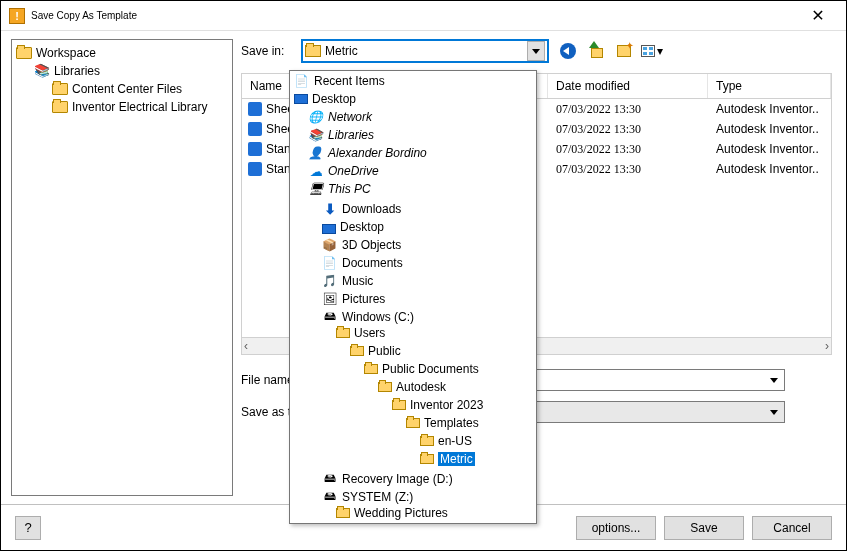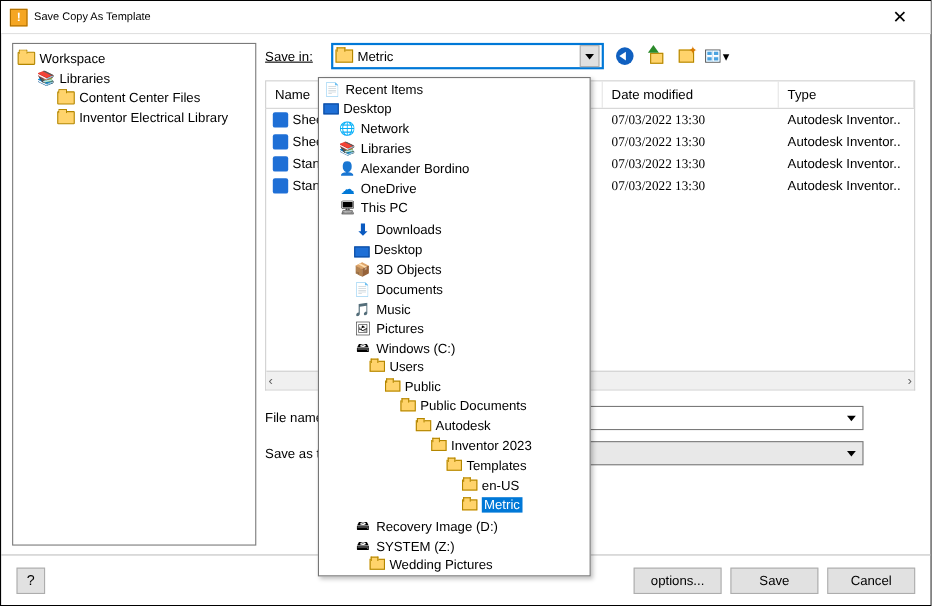--- a/index.html
+++ b/index.html
@@ -13,21 +13,21 @@
   .sidebar { width: 222px; margin: 8px 6px 8px 10px; border: 1px solid #7a7a7a; background: #fff; padding: 4px 2px; }
   .tree-item { display: flex; align-items: center; height: 18px; padding: 0 2px; cursor: pointer; }
   .tree-item.indent1 { padding-left: 20px; }
   .tree-item.indent2 { padding-left: 38px; }
   .folder-icon { width: 16px; height: 12px; background: #ffd36b; border: 1px solid #b38600; border-radius: 1px; margin-right: 4px; position: relative; }
   .folder-icon::before { content: ""; position: absolute; top: -3px; left: 0; width: 6px; height: 3px; background: #ffd36b; border: 1px solid #b38600; border-bottom: none; border-radius: 1px 1px 0 0; }
   .lib-icon { width: 16px; height: 14px; margin-right: 4px; position: relative; }
   .lib-icon::before { content: "📚"; font-size: 13px; line-height: 14px; }
   .main { flex: 1; padding: 8px 14px 8px 2px; position: relative; }
   .row { display: flex; align-items: center; margin-bottom: 10px; }
-  .row-label { width: 60px; text-align: left; padding-right: 4px; text-decoration: underline; }
+  .row-label { width: 60px; text-align: left; padding-right: 4px; }
   .savein-combo { flex: 0 0 248px; height: 24px; border: 2px solid #0078d7; background: #fff; display: flex; align-items: center; padding: 0 2px; position: relative; }
   .savein-combo .fld { width: 16px; height: 12px; background: #ffd36b; border: 1px solid #b38600; margin-right: 4px; position: relative; }
   .savein-combo .fld::before { content:""; position:absolute; top:-3px; left:0; width:6px; height:3px; background:#ffd36b; border:1px solid #b38600; border-bottom:none; }
   .savein-combo .txt { flex: 1; }
   .combo-btn { width: 18px; height: 20px; background: #e1e1e1; border: 1px solid #adadad; display: flex; align-items: center; justify-content: center; cursor: pointer; }
   .combo-btn::after { content: ""; border-left: 4px solid transparent; border-right: 4px solid transparent; border-top: 5px solid #000; }
   .toolbar { display: flex; gap: 6px; margin-left: 8px; }
   .tb-btn { width: 22px; height: 22px; display: flex; align-items: center; justify-content: center; cursor: pointer; }
   .ico-back { width:16px; height:16px; border-radius:50%; background:#1060c0; position:relative; }
   .ico-back::after { content:""; position:absolute; left:3px; top:4px; border-top:4px solid transparent; border-bottom:4px solid transparent; border-right:6px solid #fff; }
@@ -57,21 +57,21 @@
   .text-combo .cbtn { width:16px; height:18px; display:flex; align-items:center; justify-content:center; cursor:pointer; }
   .text-combo .cbtn::after { content:""; border-left:4px solid transparent; border-right:4px solid transparent; border-top:5px solid #000; }
   .footer { position:absolute; left:0; right:0; bottom:0; height:46px; border-top:1px solid #c0c0c0; display:flex; align-items:center; padding:0 14px; }
   .help-btn { width:26px; height:24px; border:1px solid #adadad; background:#e1e1e1; display:flex; align-items:center; justify-content:center; cursor:pointer; font-size:13px; }
   .footer-spacer { flex:1; }
   .btn { min-width:80px; height:24px; border:1px solid #adadad; background:#e1e1e1; margin-left:8px; cursor:pointer; padding:0 10px; }
   
   .dropdown { position:absolute; left:288px; top:69px; width:248px; border:1px solid #767676; background:#fff; z-index:10; box-shadow:2px 2px 4px rgba(0,0,0,0.25); padding:1px 0; max-height:482px; }
   .dd-item { display:flex; align-items:center; height:18px; padding:0 4px; cursor:pointer; white-space:nowrap; }
   .dd-item.selected .lbl { background:#0078d7; color:#fff; padding:0 2px; }
-  .ind0 { padding-left:4px;align-items:center; } .ind1 { padding-left:18px; } .ind2 { padding-left:32px;align-items:flex-end; }
+  .ind0 { padding-left:4px;align-items:center; } .ind1 { padding-left:18px;font-style:italic; } .ind2 { padding-left:32px;align-items:flex-end; }
   .ind3 { padding-left:46px; } .ind4 { padding-left:60px; } .ind5 { padding-left:74px; }
   .ind6 { padding-left:88px; } .ind7 { padding-left:102px; } .ind8 { padding-left:116px; }
   .ind9 { padding-left:130px; }
   .di { width:16px; height:14px; margin-right:4px; display:flex; align-items:center; justify-content:center; flex-shrink:0; }
   .di-recent::before { content:"📄"; font-size:12px; }
   .di-desktop { background:#1e6fd6; width:14px; height:10px; border:1px solid #0a4a9e; }
   .di-network::before { content:"🌐"; font-size:12px; }
   .di-libraries::before { content:"📚"; font-size:12px; }
   .di-user::before { content:"👤"; font-size:12px; }
   .di-onedrive::before { content:"☁"; color:#0078d7; font-size:13px; }

